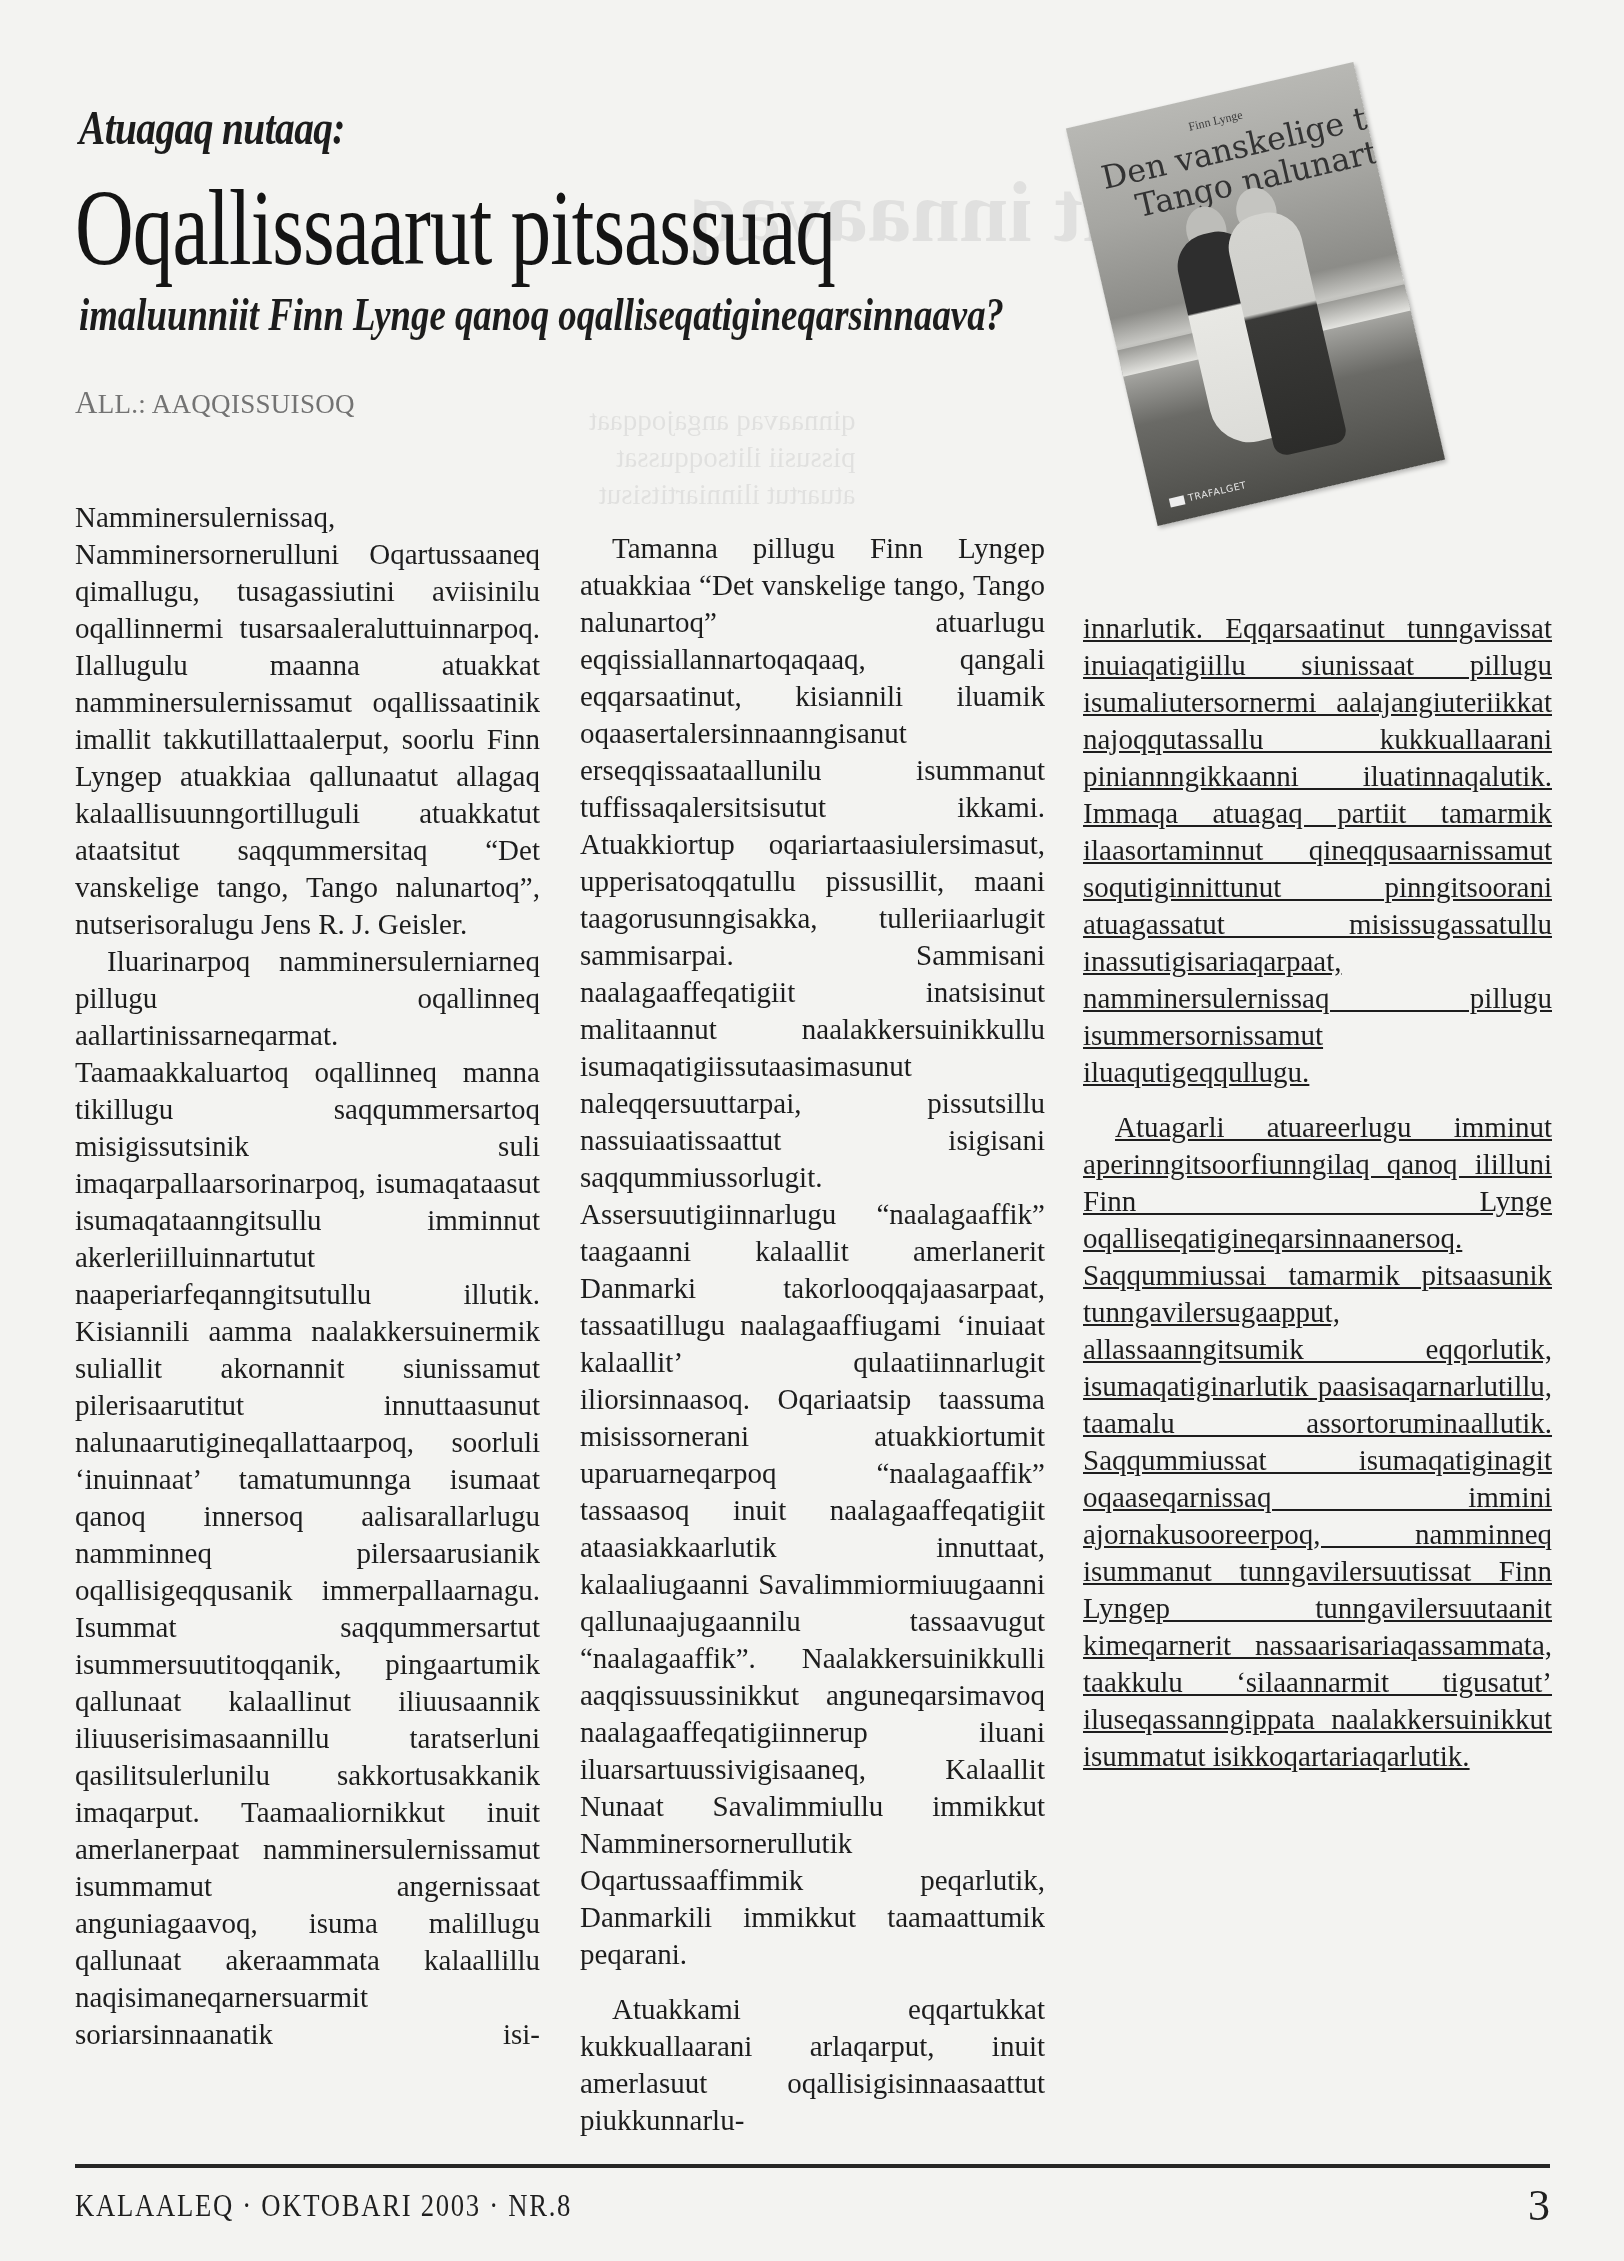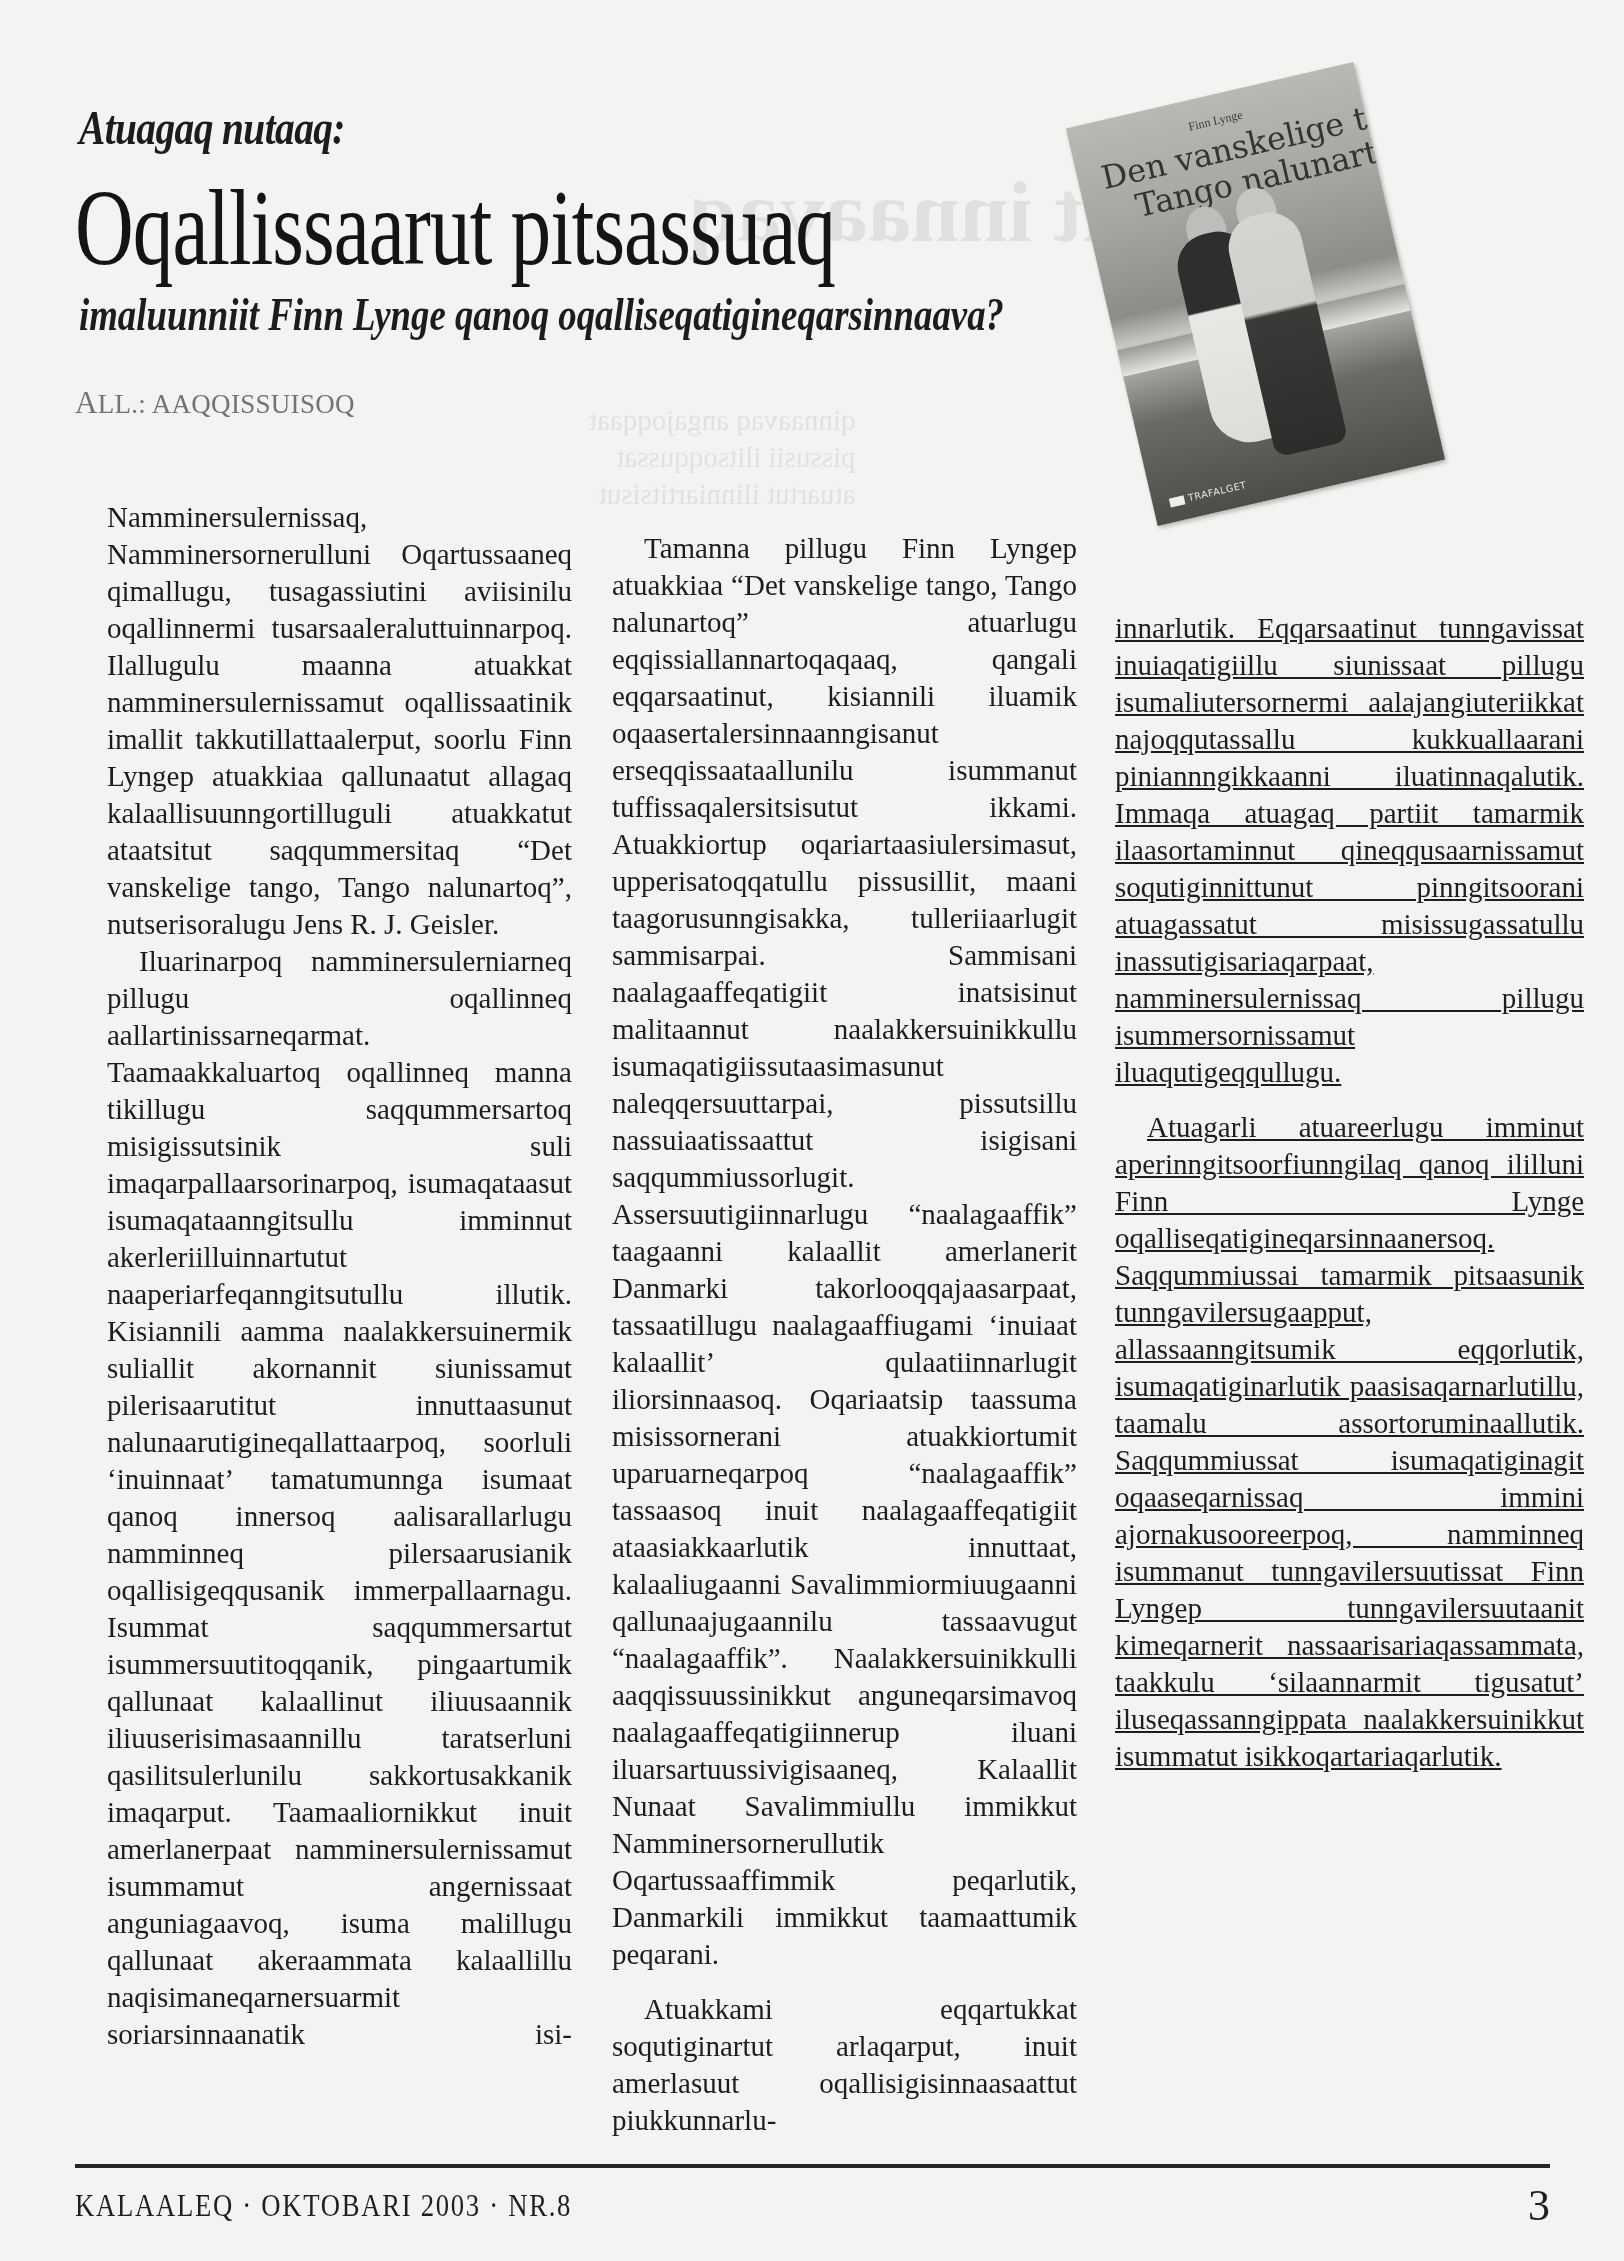--- a/index.html
+++ b/index.html
@@ -67,21 +67,20 @@
       letter-spacing: 0.3px;
       color: #737373;
       white-space: nowrap;
     }
     .byline .cap-big { font-size: 31px; }
     .col {
       position: absolute;
       font-size: 29px;
       line-height: 37px;
       color: #1d1d1d;
-      margin-left: 32px;
     }
     .col p {
       margin: 0;
       text-align: justify;
       text-align-last: justify;
     }
     .col p.last {
       text-align-last: left;
     }
     .col p.indent {
@@ -212,21 +211,21 @@
 </div>
 
 <div class="col col1">
   <p class="last">Namminersulernissaq, Namminersornerulluni Oqartussaaneq qimallugu, tusagassiutini aviisinilu oqallinnermi tusarsaaleraluttuinnarpoq. Ilallugulu maanna atuakkat namminersulernissamut oqallissaatinik imallit takkutillattaalerput, soorlu Finn Lyngep atuakkiaa qallunaatut allagaq kalaallisuunngortilluguli atuakkatut ataatsitut saqqummersitaq “Det vanskelige tango, Tango nalunartoq”, nutserisoralugu Jens R. J. Geisler.</p>
   <p class="indent">Iluarinarpoq namminersulerniarneq pillugu oqallinneq aallartinissarneqarmat. Taamaakkaluartoq oqallinneq manna tikillugu saqqummersartoq misigissutsinik suli imaqarpallaarsorinarpoq, isumaqataasut isumaqataanngitsullu imminnut akerleriilluinnartutut naaperiarfeqanngitsutullu illutik. Kisiannili aamma naalakkersuinermik suliallit akornannit siunissamut pilerisaarutitut innuttaasunut nalunaarutigineqallattaarpoq, soorluli ‘inuinnaat’ tamatumunnga isumaat qanoq innersoq aalisarallarlugu namminneq pilersaarusianik oqallisigeqqusanik immerpallaarnagu. Isummat saqqummersartut isummersuutitoqqanik, pingaartumik qallunaat kalaallinut iliuusaannik iliuuserisimasaannillu taratserluni qasilitsulerlunilu sakkortusakkanik imaqarput. Taamaaliornikkut inuit amerlanerpaat namminersulernissamut isummamut angernissaat anguniagaavoq, isuma malillugu qallunaat akeraammata kalaallillu naqisimaneqarnersuarmit soriarsinnaanatik isi-</p>
 </div>
 
 <div class="col col2">
   <p class="indent last">Tamanna pillugu Finn Lyngep atuakkiaa “Det vanskelige tango, Tango nalunartoq” atuarlugu eqqissiallannartoqaqaaq, qangali eqqarsaatinut, kisiannili iluamik oqaasertalersinnaanngisanut erseqqissaataallunilu isummanut tuffissaqalersitsisutut ikkami. Atuakkiortup oqariartaasiulersimasut, upperisatoqqatullu pissusillit, maani taagorusunngisakka, tulleriiaarlugit sammisarpai. Sammisani naalagaaffeqatigiit inatsisinut malitaannut naalakkersuinikkullu isumaqatigiissutaasimasunut naleqqersuuttarpai, pissutsillu nassuiaatissaattut isigisani saqqummiussorlugit. Assersuutigiinnarlugu “naalagaaffik” taagaanni kalaallit amerlanerit Danmarki takorlooqqajaasarpaat, tassaatillugu naalagaaffiugami ‘inuiaat kalaallit’ qulaatiinnarlugit iliorsinnaasoq. Oqariaatsip taassuma misissornerani atuakkiortumit uparuarneqarpoq “naalagaaffik” tassaasoq inuit naalagaaffeqatigiit ataasiakkaarlutik innuttaat, kalaaliugaanni Savalimmiormiuugaanni qallunaajugaannilu tassaavugut “naalagaaffik”. Naalakkersuinikkulli aaqqissuussinikkut anguneqarsimavoq naalagaaffeqatigiinnerup iluani iluarsartuussivigisaaneq, Kalaallit Nunaat Savalimmiullu immikkut Namminersornerullutik Oqartussaaffimmik peqarlutik, Danmarkili immikkut taamaattumik peqarani.</p>
   <div class="para-gap"></div>
-  <p class="indent">Atuakkami eqqartukkat soqutiginartut arlaqarput, inuit amerlasuut oqallisigisinnaasaattut piukkunnarlu-</p>
+  <p class="indent">Atuakkami eqqartukkat kukkuallaarani arlaqarput, inuit amerlasuut oqallisigisinnaasaattut piukkunnarlu-</p>
 </div>
 
 <div class="col col3">
   <p class="last">innarlutik. Eqqarsaatinut tunngavissat inuiaqatigiillu siunissaat pillugu isumaliutersornermi aalajangiuteriikkat najoqqutassallu kukkuallaarani piniannngikkaanni iluatinnaqalutik. Immaqa atuagaq partiit tamarmik ilaasortaminnut qineqqusaarnissamut soqutiginnittunut pinngitsoorani atuagassatut misissugassatullu inassutigisariaqarpaat, namminersulernissaq pillugu isummersornissamut iluaqutigeqqullugu.</p>
   <div class="para-gap"></div>
   <p class="indent last">Atuagarli atuareerlugu imminut aperinngitsoorfiunngilaq qanoq ililluni Finn Lynge oqalliseqatigineqarsinnaanersoq. Saqqummiussai tamarmik pitsaasunik tunngavilersugaapput, allassaanngitsumik eqqorlutik, isumaqatiginarlutik paasisaqarnarlutillu, taamalu assortoruminaallutik. Saqqummiussat isumaqatiginagit oqaaseqarnissaq immini ajornakusooreerpoq, namminneq isummanut tunngavilersuutissat Finn Lyngep tunngavilersuutaanit kimeqarnerit nassaarisariaqassammata, taakkulu ‘silaannarmit tigusatut’ iluseqassanngippata naalakkersuinikkut isummatut isikkoqartariaqarlutik.</p>
   <div class="para-gap"></div>
 </div>
 
 <div class="rule"></div>

